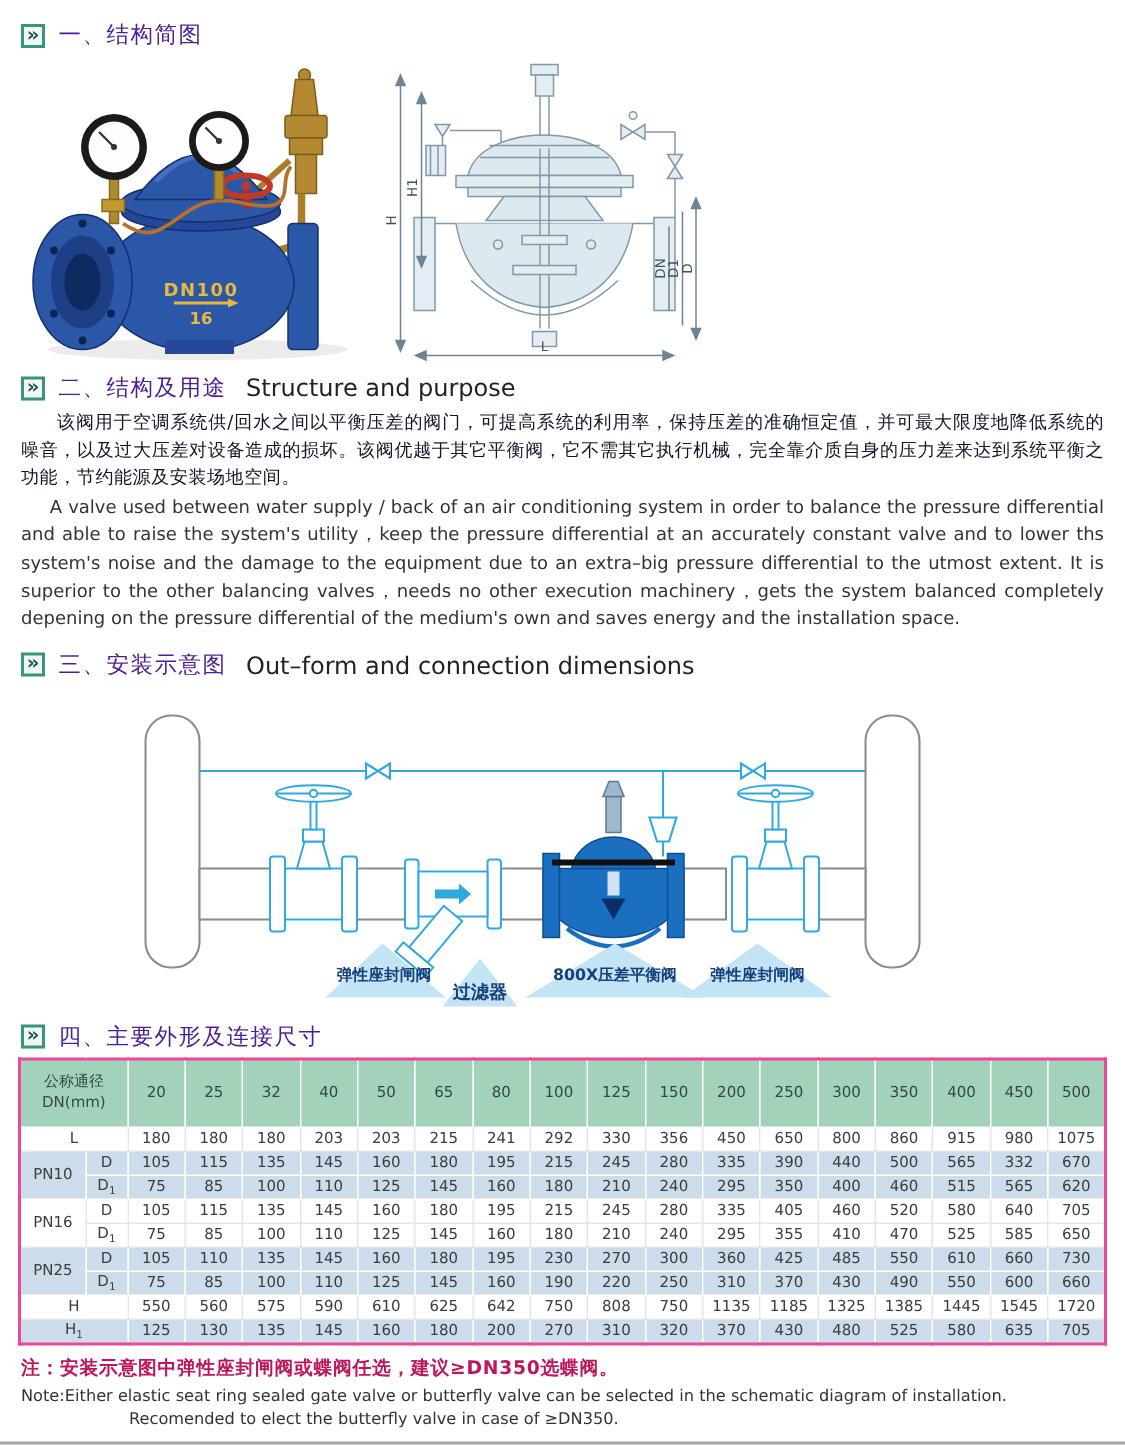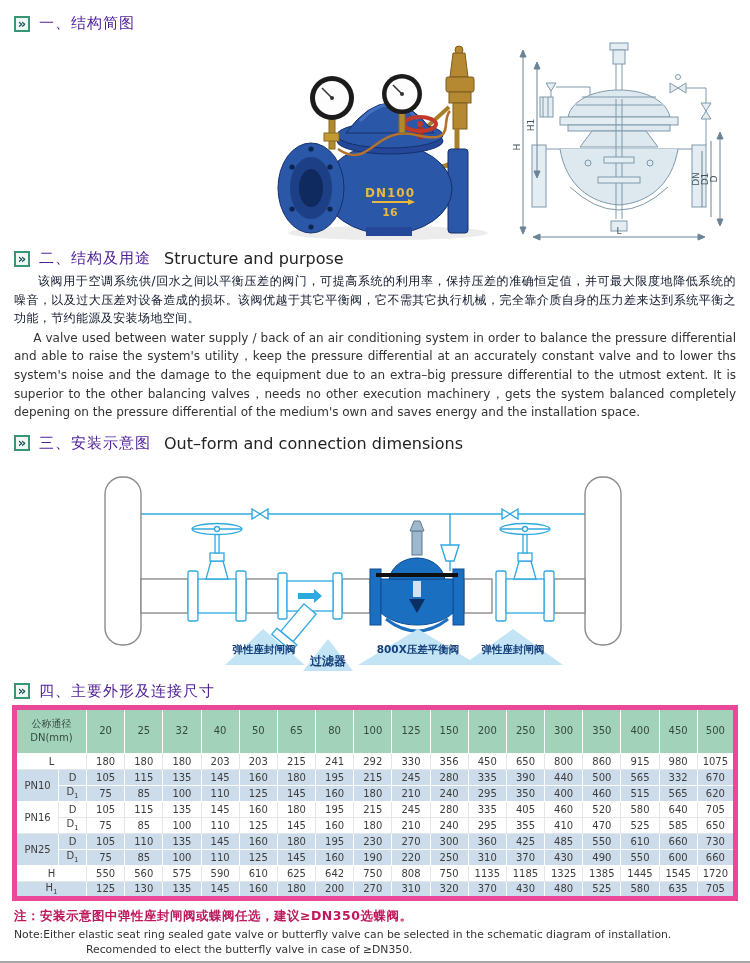--- a/index.html
+++ b/index.html
@@ -7,33 +7,33 @@
   .page { position:relative; width:750px; height:963px; background:#fff; padding:8px 12px 0 12px; overflow:hidden; border-bottom:2px solid #a8a8a8; }
 
   
   .sec-head { display:flex; align-items:center; gap:9px; margin:6px 0 4px 2px; }
   .sec-icon { width:16px; height:16px; border:2px solid #3a9478; background:#eef7f2; color:#1d4f63;
               font-size:13px; font-weight:bold; line-height:12px; text-align:center; flex:0 0 auto; }
   .sec-zh { font-size:15px; color:#4c1d95; letter-spacing:1px; }
   .sec-en { font-size:16px; color:#222; margin-left:4px; }
 
   
-  .figure-row { display:flex; justify-content:flex-end; gap:14px; margin:2px 0 2px 0; }
+  .figure-row { display:flex; justify-content:flex-start; gap:14px; margin:2px 0 2px 0; }
 
   
   .para { font-size:12px; color:#0f172a; line-height:1.55; text-align:justify; margin:1px 2px; }
   .para.zh { text-indent:2em; letter-spacing:0.4px; }
   .para.en { text-indent:1.6em; font-size:12px; color:#333; }
 
   
-  .diagram-wrap { text-align:center; margin:2px 0 4px 0; }
+  .diagram-wrap { margin:2px 0 4px 0; }
 
   
   table.dims { width:726px; margin:4px auto 0 auto; border-collapse:collapse; table-layout:fixed;
-               font-size:10px; color:#3d3d3d; border:5px solid #ec4899; }
+               font-size:10px; color:#3d3d3d; border:2px solid #ec4899; }
   table.dims th { background:#a3d2bb; border:1px solid #fff; font-weight:normal; color:#33493e;
                   height:46px; text-align:center; vertical-align:middle; line-height:1.4; }
   table.dims td { border:1px solid #e3e7ea; text-align:center; height:16px; padding:0; }
   table.dims tr.blue td { background:#ccdcea; border-color:#fff; }
   table.dims td.grp, table.dims td.lab { color:#3d3d3d; }
   table.dims sub { font-size:7px; }
 
   
   .note-block { margin:7px 2px 0 2px; }
   .note-zh { font-size:12.5px; color:#be185d; letter-spacing:0.5px;font-weight:bold; }

